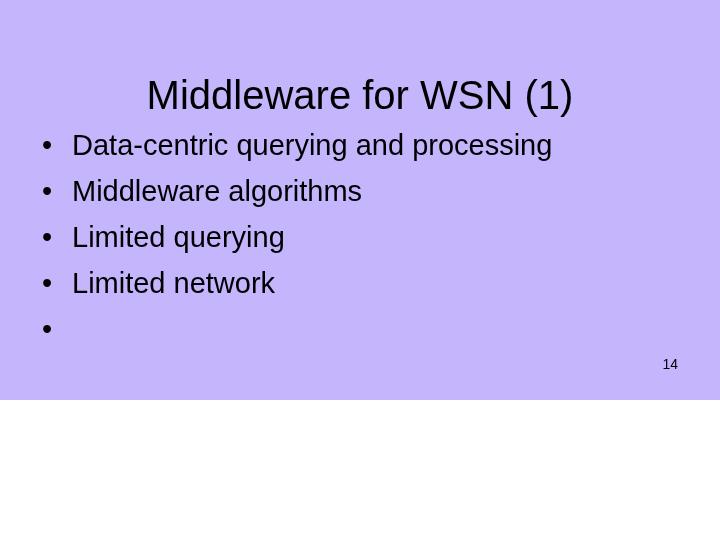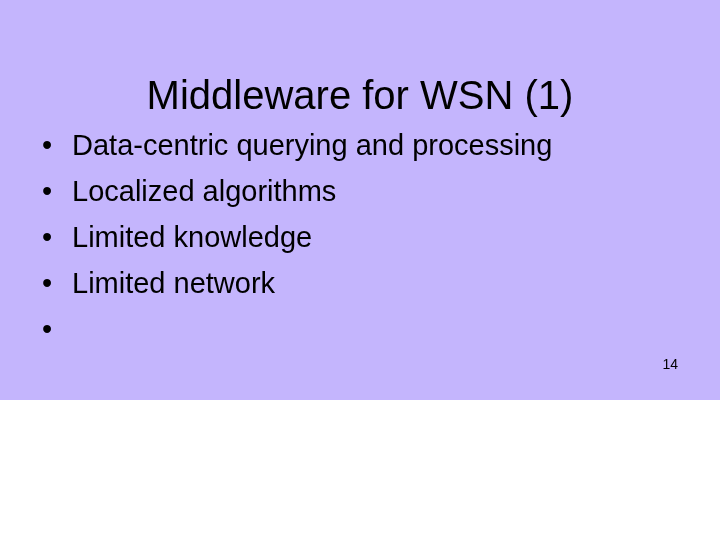--- a/index.html
+++ b/index.html
@@ -97,26 +97,26 @@
 
   <ul class="bullet-list">
 
     <li class="bullet-item">
       <span class="bullet-marker">•</span>
       <span class="bullet-text">Data-centric querying and processing</span>
     </li>
 
     <li class="bullet-item">
       <span class="bullet-marker">•</span>
-      <span class="bullet-text">Localized algorithms</span>
+      <span class="bullet-text">Middleware algorithms</span>
     </li>
 
     <li class="bullet-item">
       <span class="bullet-marker">•</span>
-      <span class="bullet-text">Limited knowledge</span>
+      <span class="bullet-text">Limited querying</span>
     </li>
 
     <li class="bullet-item">
       <span class="bullet-marker">•</span>
       <span class="bullet-text">Limited network</span>
     </li>
 
     <li class="bullet-item">
       <span class="bullet-marker">•</span>
     </li>

